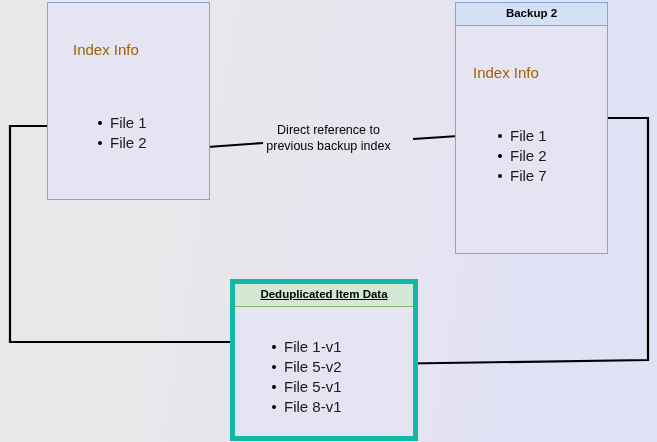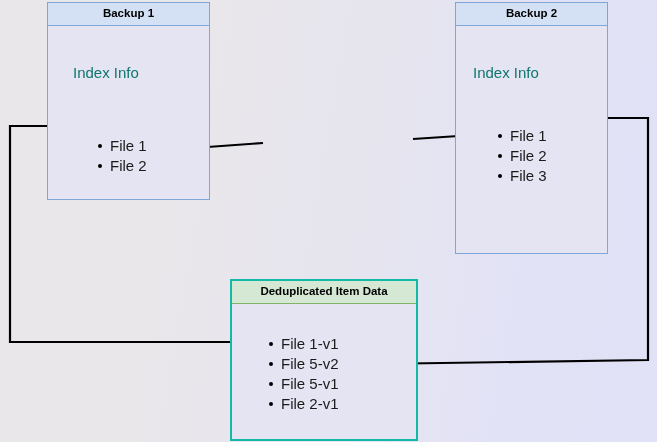--- a/index.html
+++ b/index.html
@@ -26,21 +26,22 @@
     height: 442px;
     pointer-events: none;
   }
   .box {
     position: absolute;
     box-sizing: border-box;
     border: 1px solid #7ea6d9;
     background: #e4e4f2;
   }
   .box.green {
-    border: 2px solid #14b8a6;
+    border: 5px solid #14b8a6;
+    text-decoration: underline;
   }
   .box-header {
     box-sizing: border-box;
     height: 23px;
     line-height: 21px;
     text-align: center;
     font-size: 11.5px;
     font-weight: bold;
     color: #000;
     background: #d4e1f5;
@@ -50,21 +51,21 @@
     background: #d5e8d4;
     border-bottom: 1px solid #82b366;
   }
   .box-body {
     position: relative;
     height: calc(100% - 23px);
   }
   .index-label {
     position: absolute;
     font-size: 15px;
-    color: #0f766e;
+    color: #a16207;
     white-space: nowrap;
   }
   .file-list {
     position: absolute;
     margin: 0;
     padding: 0;
     list-style: none;
   }
   .file-list li {
     position: relative;
@@ -113,48 +114,51 @@
       <path d="M 573 118 L 648 118 L 648 360 L 374 364" fill="none" stroke="#000000" stroke-width="2.2" marker-end="url(#arrowhead)"></path>
     </g>
 
     <g>
       <path d="M 504 133 L 413 139" fill="none" stroke="#000000" stroke-width="2.2"></path>
       <path d="M 263 143 L 166 150" fill="none" stroke="#000000" stroke-width="2.2" marker-end="url(#arrowhead)"></path>
     </g>
   </svg>
 
   <div class="box" style="left:47px; top:2px; width:163px; height:198px;">
-    <div class="box-header">Backup 1</div>
     <div class="box-body">
       <div class="index-label" style="left:25px; top:38px;">Index Info</div>
       <ul class="file-list" style="left:49px; top:110px;">
         <li>File 1</li>
         <li>File 2</li>
       </ul>
     </div>
   </div>
 
   <div class="box" style="left:455px; top:2px; width:153px; height:252px;">
     <div class="box-header">Backup 2</div>
     <div class="box-body">
       <div class="index-label" style="left:17px; top:38px;">Index Info</div>
       <ul class="file-list" style="left:41px; top:100px;">
         <li>File 1</li>
         <li>File 2</li>
-        <li>File 3</li>
+        <li>File 7</li>
       </ul>
     </div>
   </div>
 
   <div class="box green" style="left:230px; top:279px; width:188px; height:162px;">
     <div class="box-header">Deduplicated Item Data</div>
     <div class="box-body">
       <ul class="file-list" style="left:36px; top:30px;">
         <li>File 1-v1</li>
         <li>File 5-v2</li>
         <li>File 5-v1</li>
-        <li>File 2-v1</li>
+        <li>File 8-v1</li>
       </ul>
     </div>
   </div>
 
+  <div class="annotation" style="left:246px; top:122px; width:165px;">
+    <div>Direct reference to</div>
+    <div>previous backup index</div>
+  </div>
 
 </div>
 
 </body></html>

